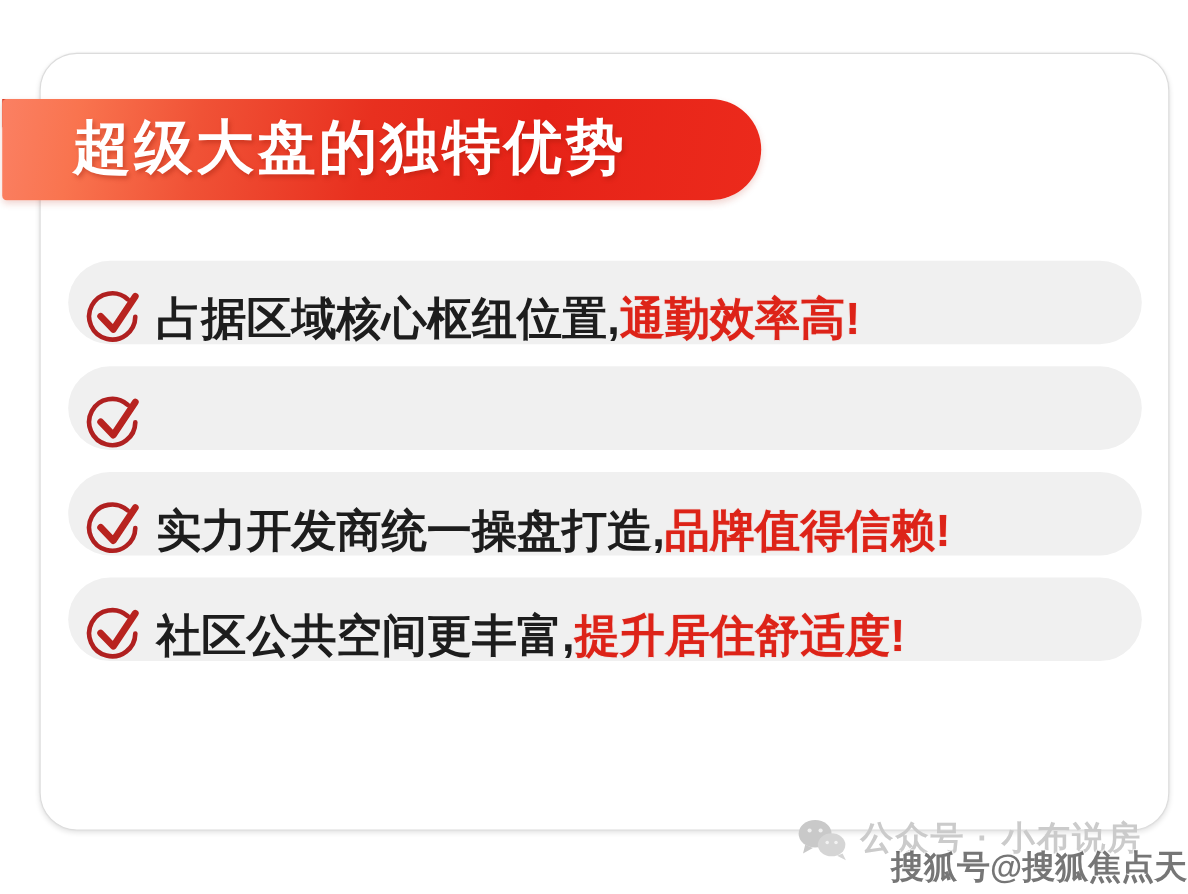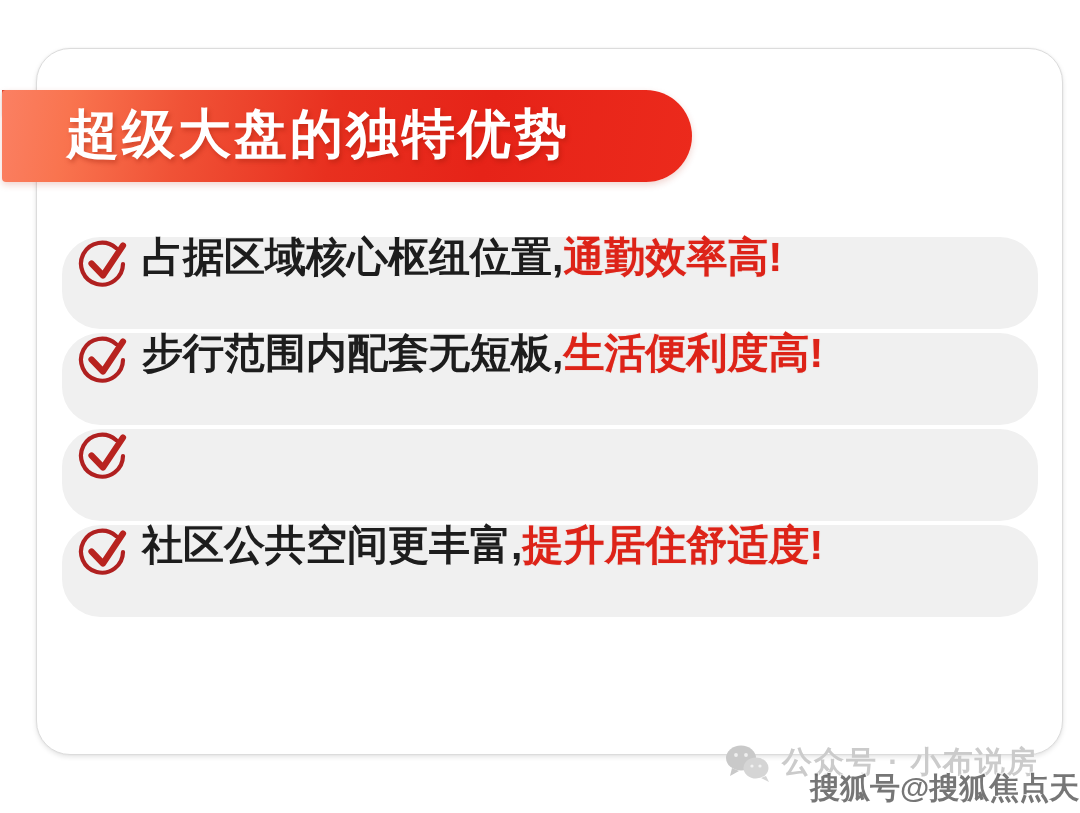--- a/index.html
+++ b/index.html
@@ -84,26 +84,26 @@
 
   
   #rows {
     position: absolute;
     left: 62px;
     top: 237px;
     width: 976px;
   }
   .row {
     position: relative;
-    height: 92px;
-    margin-bottom: 4px;
+    height: 76px;
+    margin-bottom: 20px;
     background: #f0f0f0;
     border-radius: 38px;
     display: flex;
-    align-items: flex-start;
+    align-items: flex-end;
     box-sizing: border-box;
     padding-left: 16px;
   }
   .check-icon {
     flex: 0 0 auto;
     width: 52px;
     height: 52px;
     margin-right: 12px;
     display: block;
   }
@@ -175,28 +175,28 @@
         <path d="M13.5 26.5 L25 38.5 L45 8.5" fill="none" stroke="#b8231f" stroke-width="6.2" stroke-linecap="round" stroke-linejoin="round"></path>
       </svg>
       <div class="row-text"><span>占据区域核心枢纽位置,</span><span class="hl">通勤效率高!</span></div>
     </div>
 
     <div class="row">
       <svg class="check-icon" viewBox="0 0 52 52">
         <path d="M38 11 A21 21 0 1 0 45 27" fill="none" stroke="#b02020" stroke-width="4.2" stroke-linecap="round"></path>
         <path d="M13.5 26.5 L25 38.5 L45 8.5" fill="none" stroke="#b8231f" stroke-width="6.2" stroke-linecap="round" stroke-linejoin="round"></path>
       </svg>
-      <div class="row-text"><span>步行范围内配套无短板,</span><span class="hl">生活便利度高!</span></div>
-    </div>
-
-    <div class="row">
-      <svg class="check-icon" viewBox="0 0 52 52">
-        <path d="M38 11 A21 21 0 1 0 45 27" fill="none" stroke="#b02020" stroke-width="4.2" stroke-linecap="round"></path>
-        <path d="M13.5 26.5 L25 38.5 L45 8.5" fill="none" stroke="#b8231f" stroke-width="6.2" stroke-linecap="round" stroke-linejoin="round"></path>
-      </svg>
+    </div>
+
+    <div class="row">
+      <svg class="check-icon" viewBox="0 0 52 52">
+        <path d="M38 11 A21 21 0 1 0 45 27" fill="none" stroke="#b02020" stroke-width="4.2" stroke-linecap="round"></path>
+        <path d="M13.5 26.5 L25 38.5 L45 8.5" fill="none" stroke="#b8231f" stroke-width="6.2" stroke-linecap="round" stroke-linejoin="round"></path>
+      </svg>
+      <div class="row-text"><span>实力开发商统一操盘打造,</span><span class="hl">品牌值得信赖!</span></div>
     </div>
 
     <div class="row">
       <svg class="check-icon" viewBox="0 0 52 52">
         <path d="M38 11 A21 21 0 1 0 45 27" fill="none" stroke="#b02020" stroke-width="4.2" stroke-linecap="round"></path>
         <path d="M13.5 26.5 L25 38.5 L45 8.5" fill="none" stroke="#b8231f" stroke-width="6.2" stroke-linecap="round" stroke-linejoin="round"></path>
       </svg>
       <div class="row-text"><span>社区公共空间更丰富,</span><span class="hl">提升居住舒适度!</span></div>
     </div>
 

